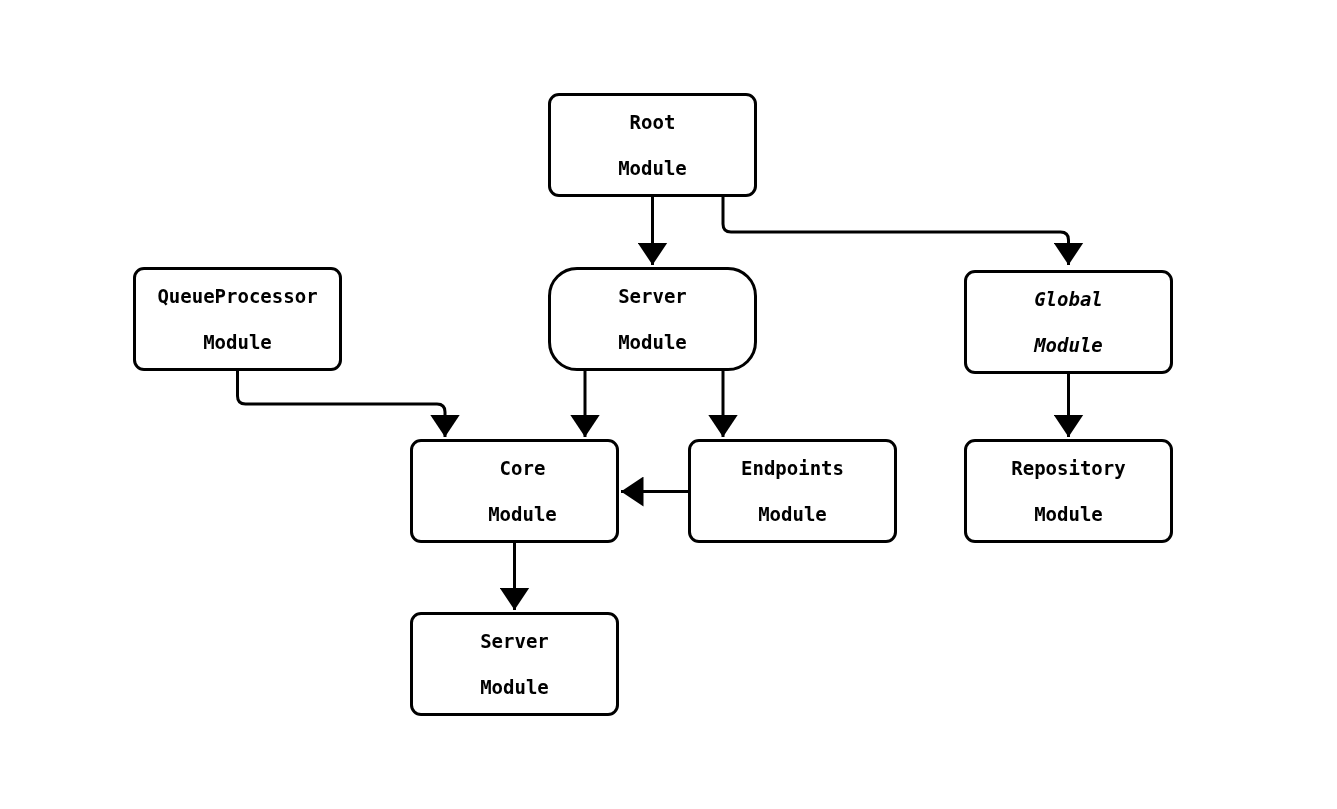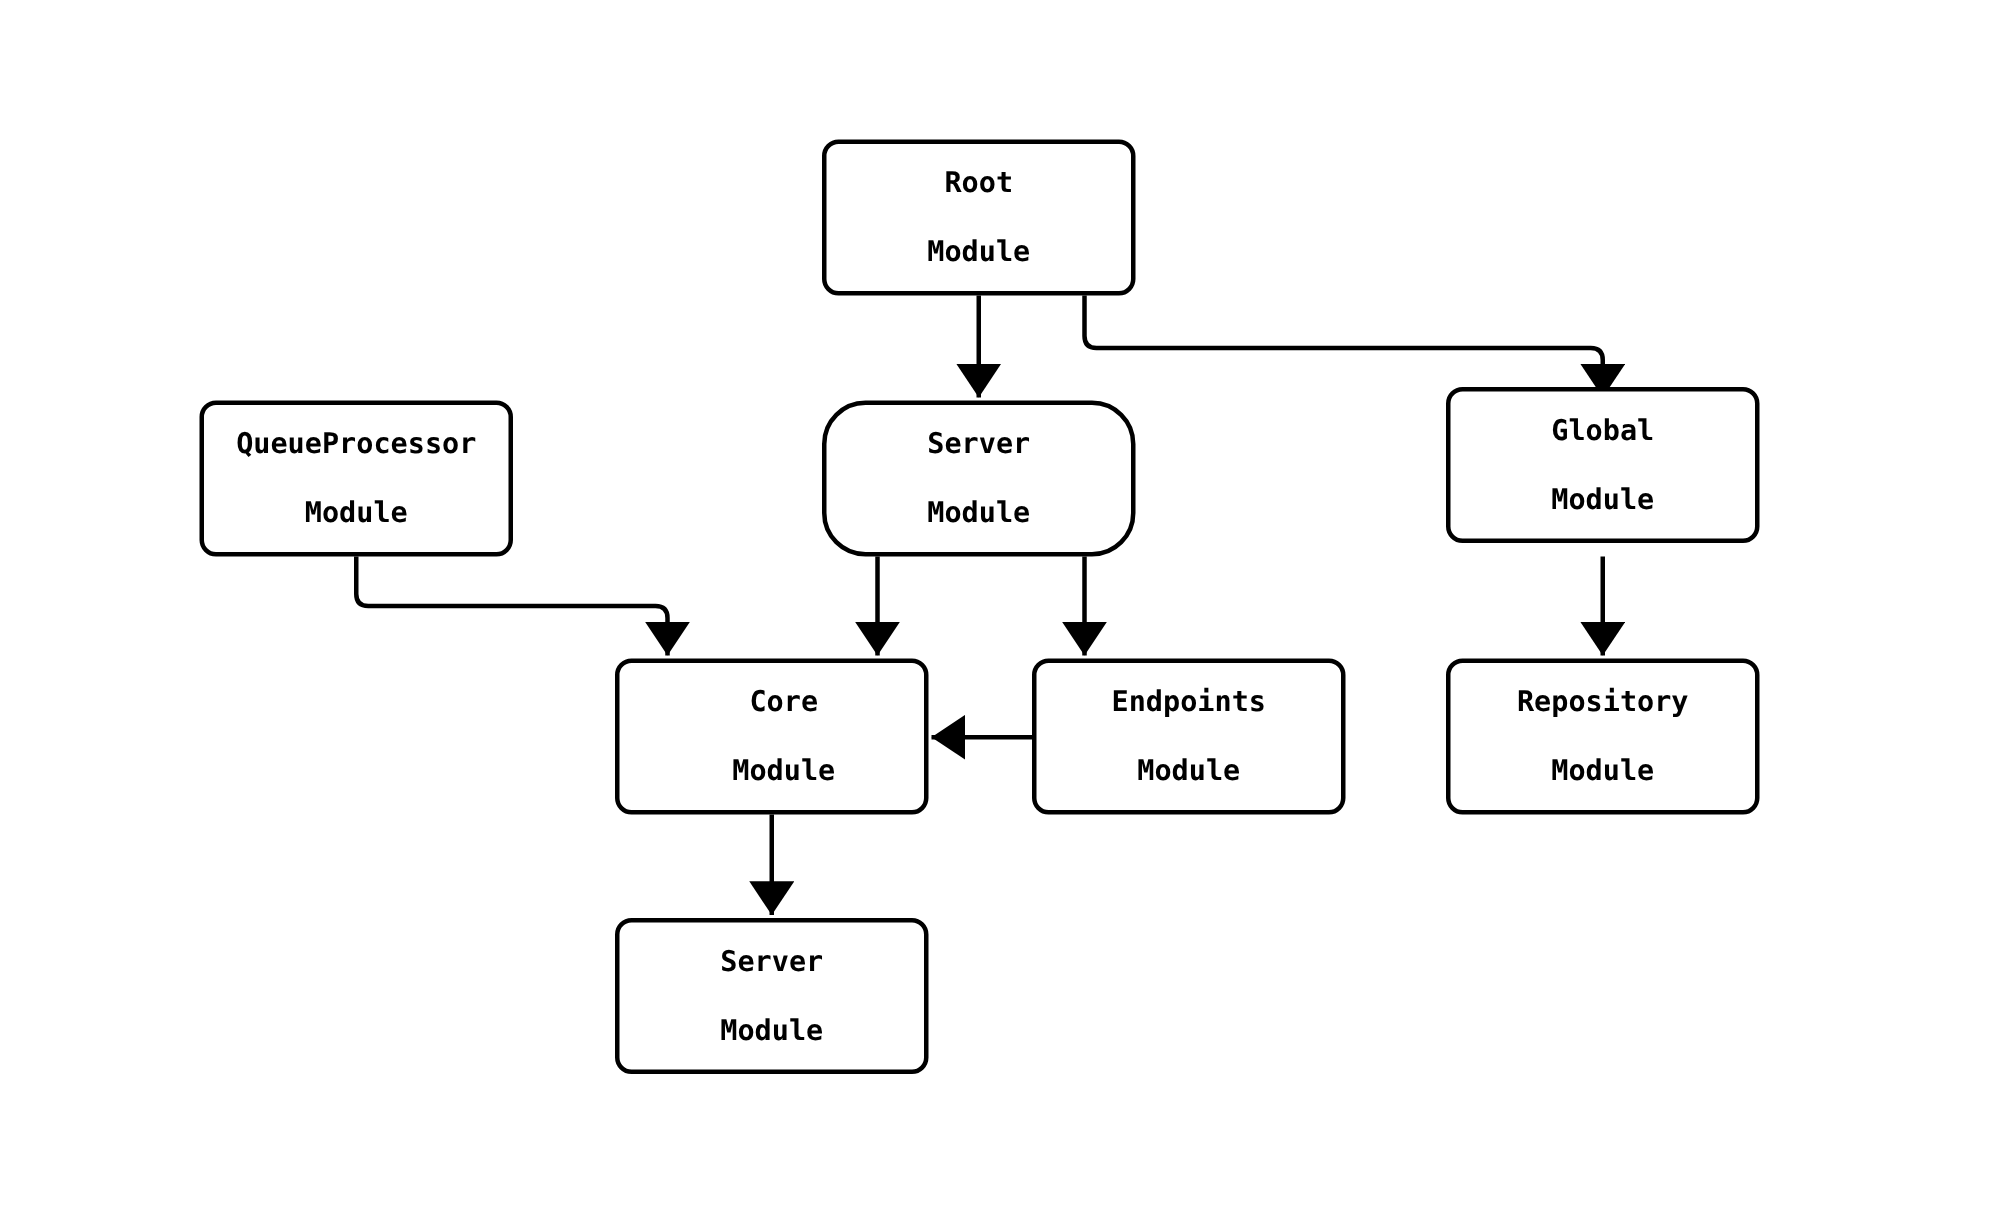--- a/index.html
+++ b/index.html
@@ -37,21 +37,21 @@
     text-align: center;
     font-weight: bold;
     font-size: 19px;
     line-height: 22px;
     color: #000000;
     gap: 24px;
   }
   .node-root          { left: 548px; top: 93px;  }
   .node-queueprocessor{ left: 133px; top: 267px; text-align: right; }
   .node-server        { left: 548px; top: 267px; border-radius: 29px; }
-  .node-global        { left: 964px; top: 258px; }
+  .node-global        { left: 964px; top: 270px; font-style: italic; }
   .node-core          { left: 410px; top: 439px; padding-left: 16px; }
   .node-endpoints     { left: 688px; top: 439px; }
   .node-repository    { left: 964px; top: 439px; align-items: center; }
   .node-queue         { left: 410px; top: 612px; }
   .edge {
     fill: none;
     stroke: #000000;
     stroke-width: 3;
   }
 </style>

